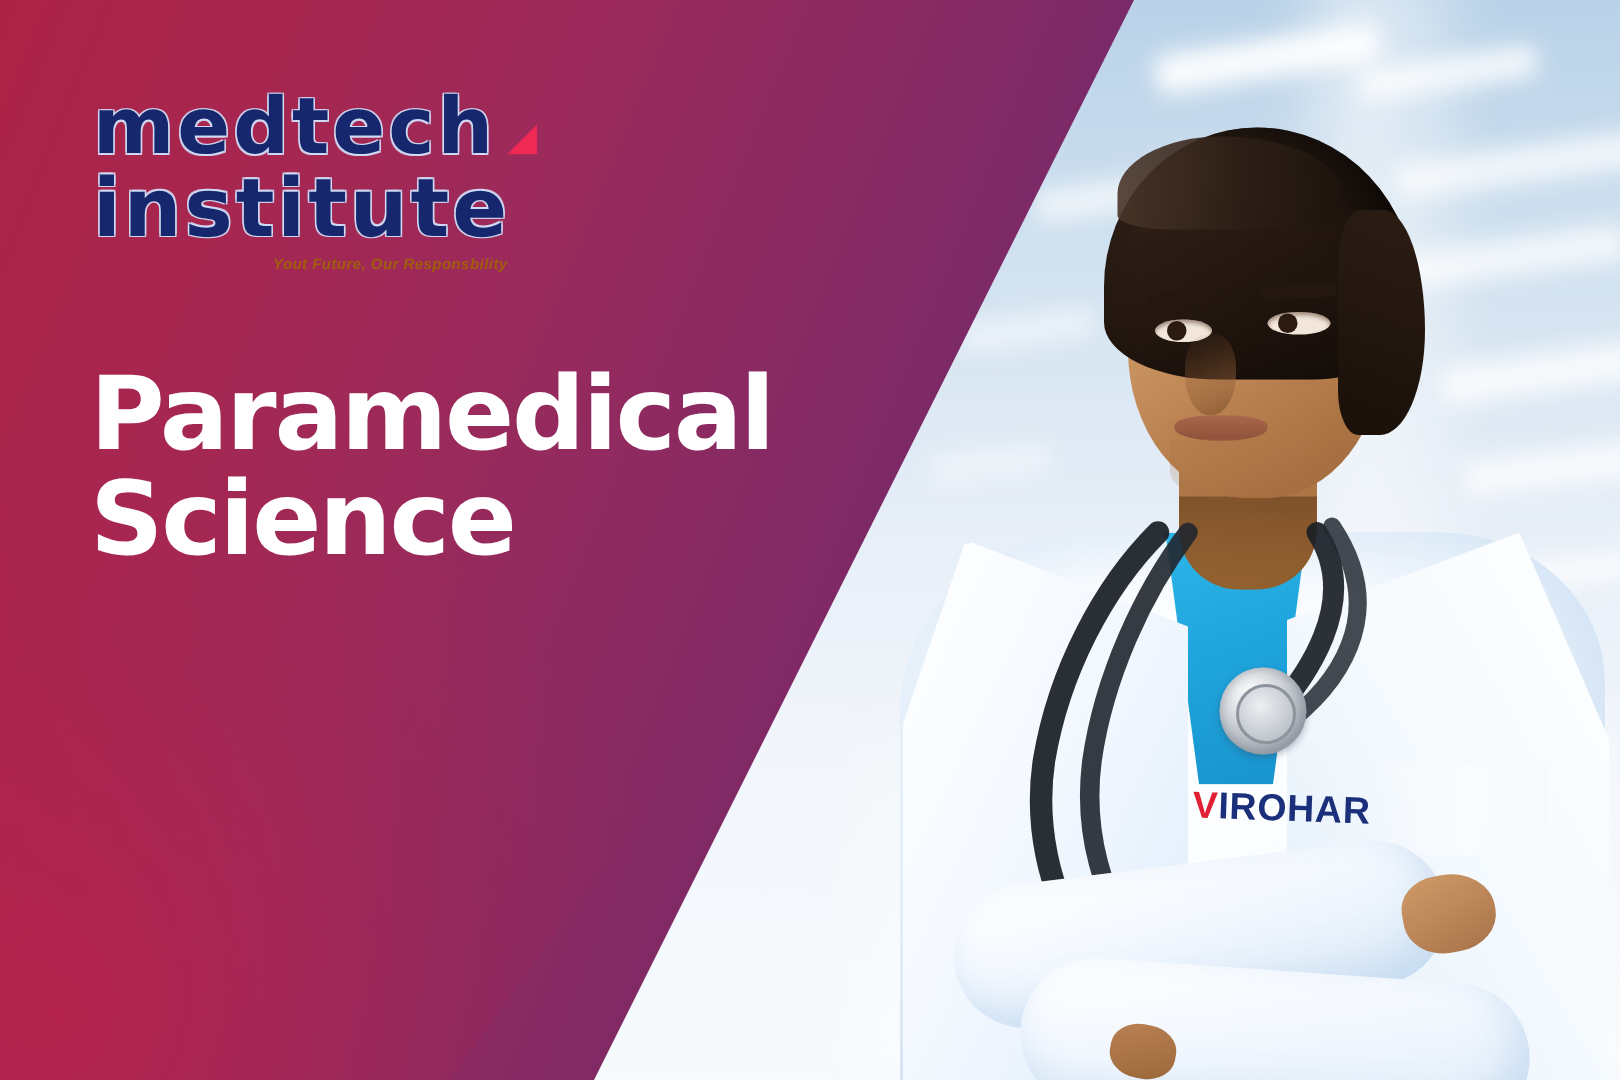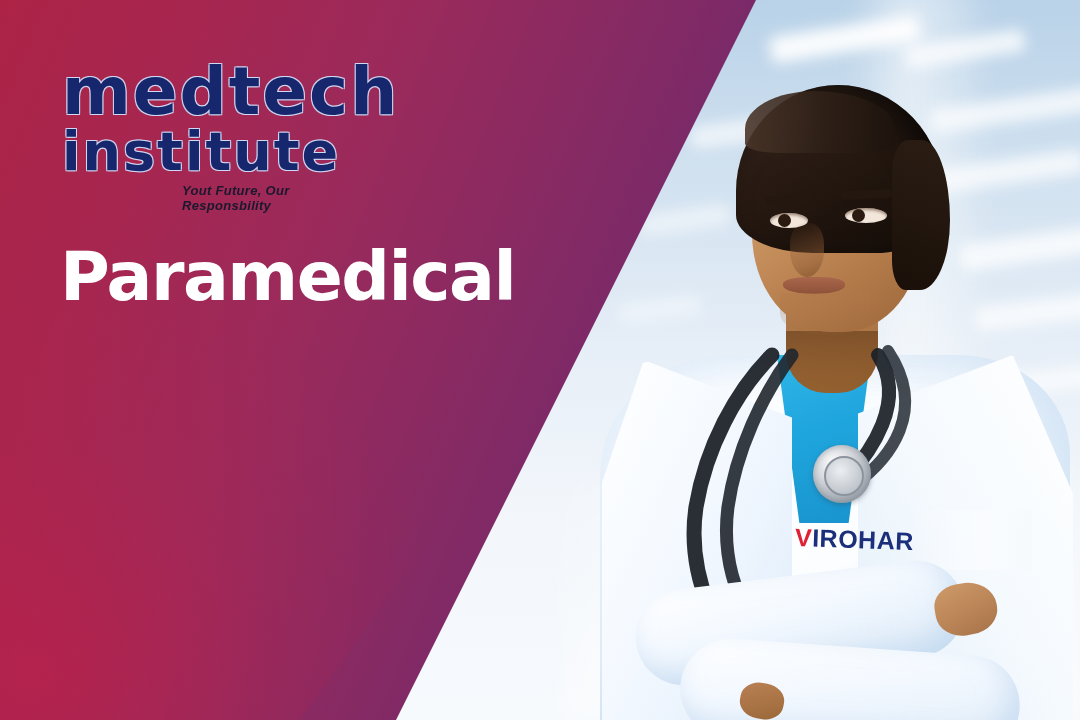--- a/index.html
+++ b/index.html
@@ -242,34 +242,34 @@
     font-weight:700;
     color:#16276d;
     line-height:.92;
     letter-spacing:2px;
     text-shadow:
       -1px -1px 0 rgba(210,220,245,.9),
        1px -1px 0 rgba(210,220,245,.9),
       -1px  1px 0 rgba(210,220,245,.9),
        1px  1px 0 rgba(210,220,245,.9);
   }
-  .logo-line1{ font-size:66px; display:flex; align-items:flex-start; }
+  .logo-line1{ font-size:52px; display:flex; align-items:flex-start; }
   .logo-line2{ font-size:54px; margin-top:4px; }
   .logo-flag{
     display:inline-block; width:20px; height:20px; margin-left:7px; margin-top:21px;
     background:#ef2855;
     clip-path:polygon(0 0, 100% 0, 0 100%);
     transform:rotate(180deg);
   }
   .logo-tag{
     margin-top:7px; margin-left:120px;
     font-family:"Liberation Sans", sans-serif;
     font-style:italic; font-weight:600;
-    font-size:13px; letter-spacing:.3px;
-    color:#0f172a;
+    font-size:10px; letter-spacing:.3px;
+    color:#a16207;
     opacity:.92;
   }
 
   
   .headline{
     position:absolute; left:60px; top:242px; width:540px;
   }
   .h-line{
     font-family:"DejaVu Sans", sans-serif;
     font-weight:700;
@@ -364,15 +364,16 @@
     <div class="logo-word logo-line1">
       <span>medtech</span>
       <span class="logo-flag"></span>
     </div>
     <div class="logo-word logo-line2">institute</div>
     <div class="logo-tag">Yout Future, Our Responsbility</div>
   </div>
 
   <div class="headline">
     <div class="h-line">Paramedical</div>
+    <div class="h-line">Science</div>
   </div>
 
 </div>
 
 </body></html>

